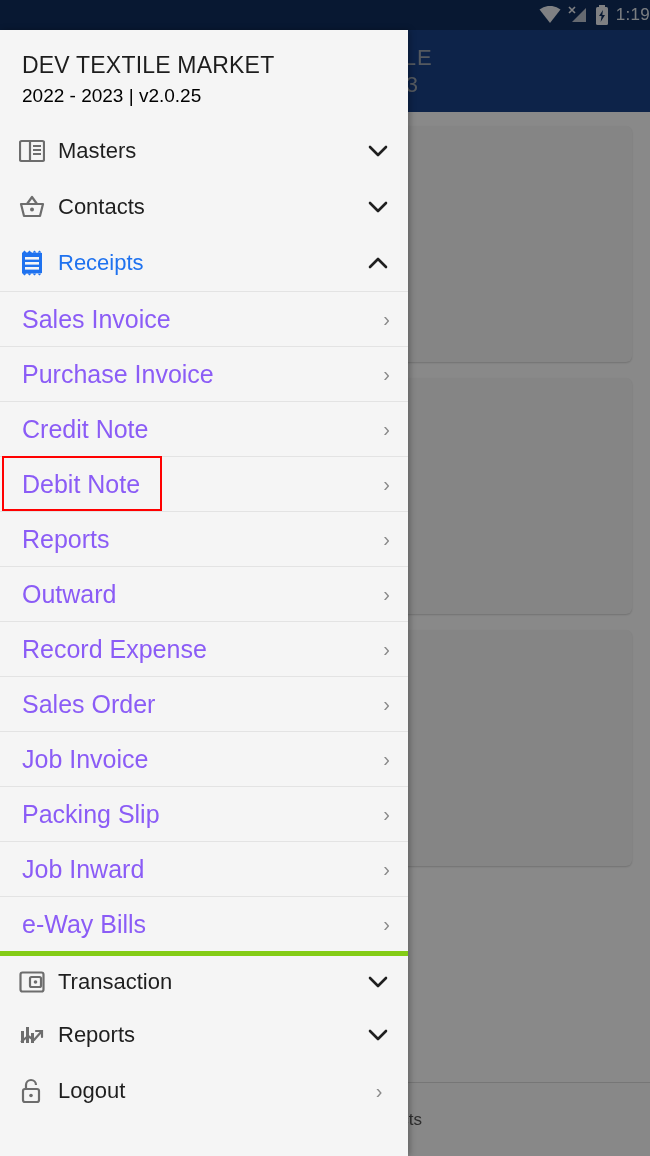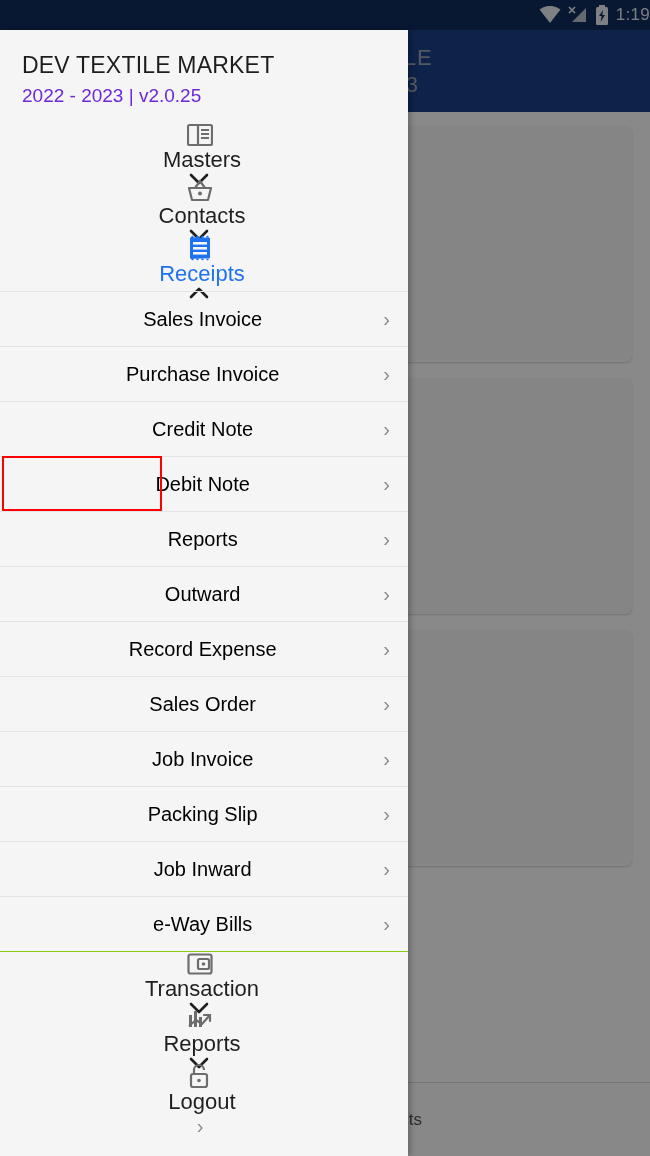--- a/index.html
+++ b/index.html
@@ -56,37 +56,37 @@
   #scrim { position: absolute; inset: 0; background: rgba(0,0,0,.45); }
 
   
   #drawer {
     position: absolute; top: 30px; left: 0; width: 408px; bottom: 0;
     background: #f5f5f5; box-shadow: 2px 0 6px rgba(0,0,0,.28);
     overflow: hidden;
   }
   .dh { padding: 22px 22px 16px 22px; }
   .dh-title { font-size: 23px; color: #1d1d1d; letter-spacing: .2px; }
-  .dh-sub { font-size: 19px; color: #6d28d9; margin-top: 6px; }
+  .dh-sub { font-size: 19px; color: #000000; margin-top: 6px; }
 
   .nav-list { display: block; }
   .nav-row {
-    display: flex; align-items: center; height: 56px; padding: 0 18px 0 10px; flex-direction: column;
+    display: flex; align-items: center; height: 56px; padding: 0 18px 0 10px;
   }
   .nav-icon { width: 44px; display: flex; align-items: center; justify-content: center; }
   .nav-label { flex: 1; font-size: 22px; color: #1f1f1f; padding-left: 4px; }
   .nav-row.active .nav-label { color: #1f72ef; }
   .caret { width: 22px; text-align: center; color: #2b2b2b; font-size: 15px; }
 
   .sub-row {
     position: relative; display: flex; align-items: center; height: 55px;
     padding: 0 18px 0 22px; border-top: 1px solid #e3e3e3;
   }
   .sub-row:first-of-type { border-top: 1px solid #e3e3e3; }
-  .sub-label { flex: 1; font-size: 20px; color: #000000; text-align: center; }
+  .sub-label { flex: 1; font-size: 25px; color: #8b5cf6; }
   .chev { color: #8a8a8a; font-size: 20px; }
 
   .highlight-box {
     position: absolute; left: 2px; top: 466px; width: 160px; height: 52px;
     border: 2px solid #ff0000; pointer-events: none; z-index: 30;
   }
 
   svg { display: block; }
 </style>
 </head>
@@ -331,21 +331,21 @@
           <div class="sub-row">
             <span class="sub-label">Job Inward</span>
             <span class="chev">›</span>
           </div>
           <div class="sub-row">
             <span class="sub-label">e-Way Bills</span>
             <span class="chev">›</span>
           </div>
         </div>
 
-      <div class="nav-row" style="border-top:1px solid #84cc16">
+      <div class="nav-row" style="border-top:5px solid #84cc16">
         <span class="nav-icon">
           <svg width="26" height="24" viewBox="0 0 26 24">
             <rect x="1.5" y="2.5" width="23" height="19" rx="2" fill="none" stroke="#6d6d6d" stroke-width="2.2"></rect>
             <rect x="11" y="7" width="11" height="10" rx="1.5" fill="none" stroke="#6d6d6d" stroke-width="2.2"></rect>
             <circle cx="16.5" cy="12" r="1.8" fill="#6d6d6d"></circle>
           </svg>
         </span>
         <span class="nav-label">Transaction</span>
         <span class="caret">
           <svg width="20" height="12" viewBox="0 0 20 12">

